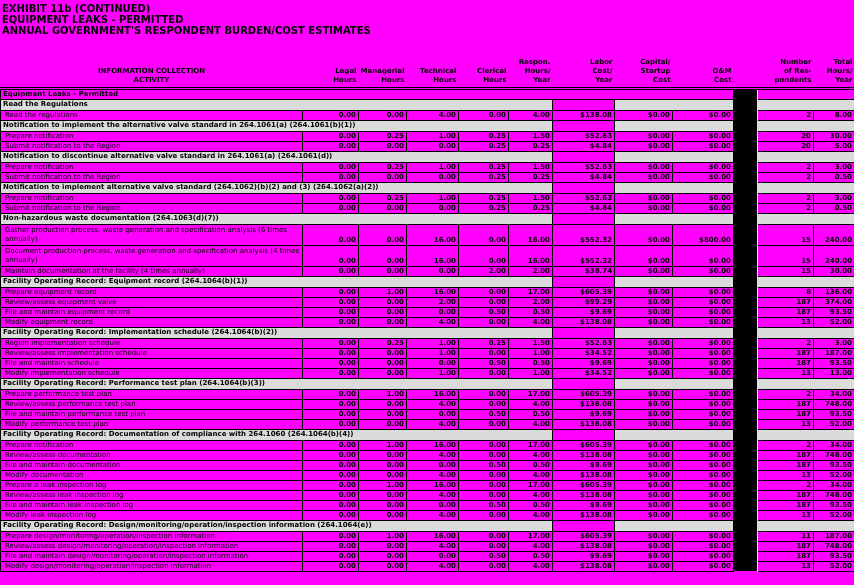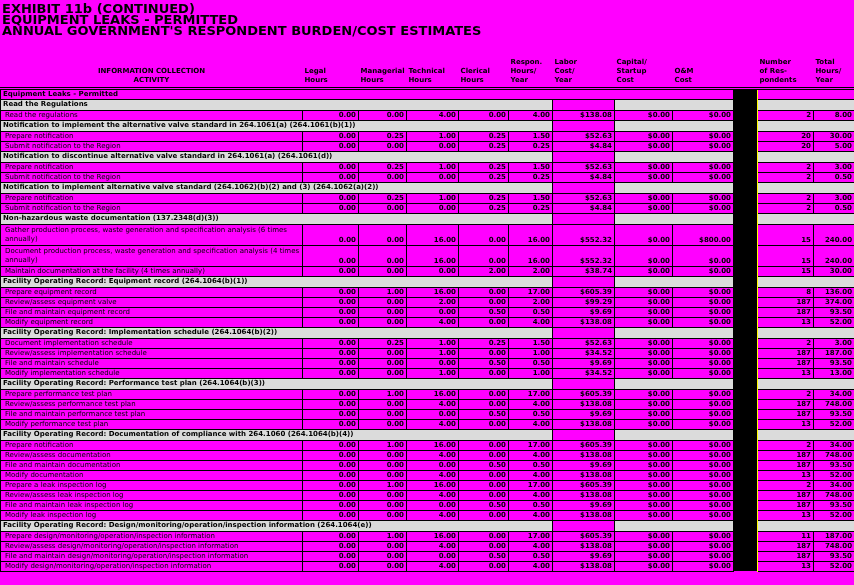--- a/index.html
+++ b/index.html
@@ -3,26 +3,26 @@
 <meta charset="utf-8">
 <style>
   :root{
     --bg:#FF00FF; --sec:#DBDBDB; --grid:#000000; --hid:#000000; --hidline:#FFFF00; --ink:#000000;
   }
   html,body{margin:0;padding:0}
   body{
     width:854px;height:585px;overflow:hidden;background:var(--bg);color:var(--ink);
     font-family:"DejaVu Sans", "Liberation Sans", sans-serif;
   }
-  .titles{padding:3px 0 0 2px;font-weight:bold;font-size:13px;line-height:11px;letter-spacing:0;}
+  .titles{padding:3px 0 0 2px;font-weight:bold;font-size:10px;line-height:11px;letter-spacing:0;}
   .titles div{white-space:nowrap}
   table{border-collapse:collapse;table-layout:fixed;width:854px;margin-top:2px}
   td{font-size:7px;line-height:9px;padding:0 2px;overflow:hidden;white-space:nowrap;vertical-align:middle}
   thead tr{height:50px}
-  thead td{font-weight:bold;text-align:left;vertical-align:bottom;padding-bottom:2px;border-bottom:3px double var(--grid);background:var(--bg)}
+  thead td{font-weight:bold;text-align:right;vertical-align:bottom;padding-bottom:2px;border-bottom:3px double var(--grid);background:var(--bg)}
   thead td.rowhead{text-align:center;padding-left:2px}
   tbody td{border:1px solid var(--grid);background:var(--bg)}
   tr.band{height:11px}
   tr.band td{font-weight:bold}
   tr.section{height:11px}
   tr.section td{background:var(--sec);font-weight:bold}
   tr.section td.seclabor{background:var(--bg)}
   tr.data{height:10px}
   tr.tall{height:21px}
   td.lbl{padding-left:4px}
@@ -198,21 +198,21 @@
         <td class="num">0.25</td>
         <td class="num">0.25</td>
         <td class="num">$4.84</td>
         <td class="num">$0.00</td>
         <td class="num">$0.00</td>
         <td class="blackcol"></td>
         <td class="num">2</td>
         <td class="num">0.50</td>
       </tr>
       <tr class="section">
-        <td colspan="6">Non-hazardous waste documentation (137.2348(d)(3))</td>
+        <td colspan="6">Non-hazardous waste documentation (264.1063(d)(7))</td>
         <td class="seclabor"></td>
         <td colspan="2"></td>
         <td class="blackcol"></td>
         <td colspan="2"></td>
       </tr>
       <tr class="data tall">
         <td class="lbl">Gather production process, waste generation and specification analysis (6 times annually)</td>
         <td class="num">0.00</td>
         <td class="num">0.00</td>
         <td class="num">16.00</td>
@@ -317,21 +317,21 @@
         <td class="num">52.00</td>
       </tr>
       <tr class="section">
         <td colspan="6">Facility Operating Record:  Implementation schedule (264.1064(b)(2))</td>
         <td class="seclabor"></td>
         <td colspan="2"></td>
         <td class="blackcol"></td>
         <td colspan="2"></td>
       </tr>
       <tr class="data">
-        <td class="lbl">Document implementation schedule</td>
+        <td class="lbl">Region implementation schedule</td>
         <td class="num">0.00</td>
         <td class="num">0.25</td>
         <td class="num">1.00</td>
         <td class="num">0.25</td>
         <td class="num">1.50</td>
         <td class="num">$52.63</td>
         <td class="num">$0.00</td>
         <td class="num">$0.00</td>
         <td class="blackcol"></td>
         <td class="num">2</td>

